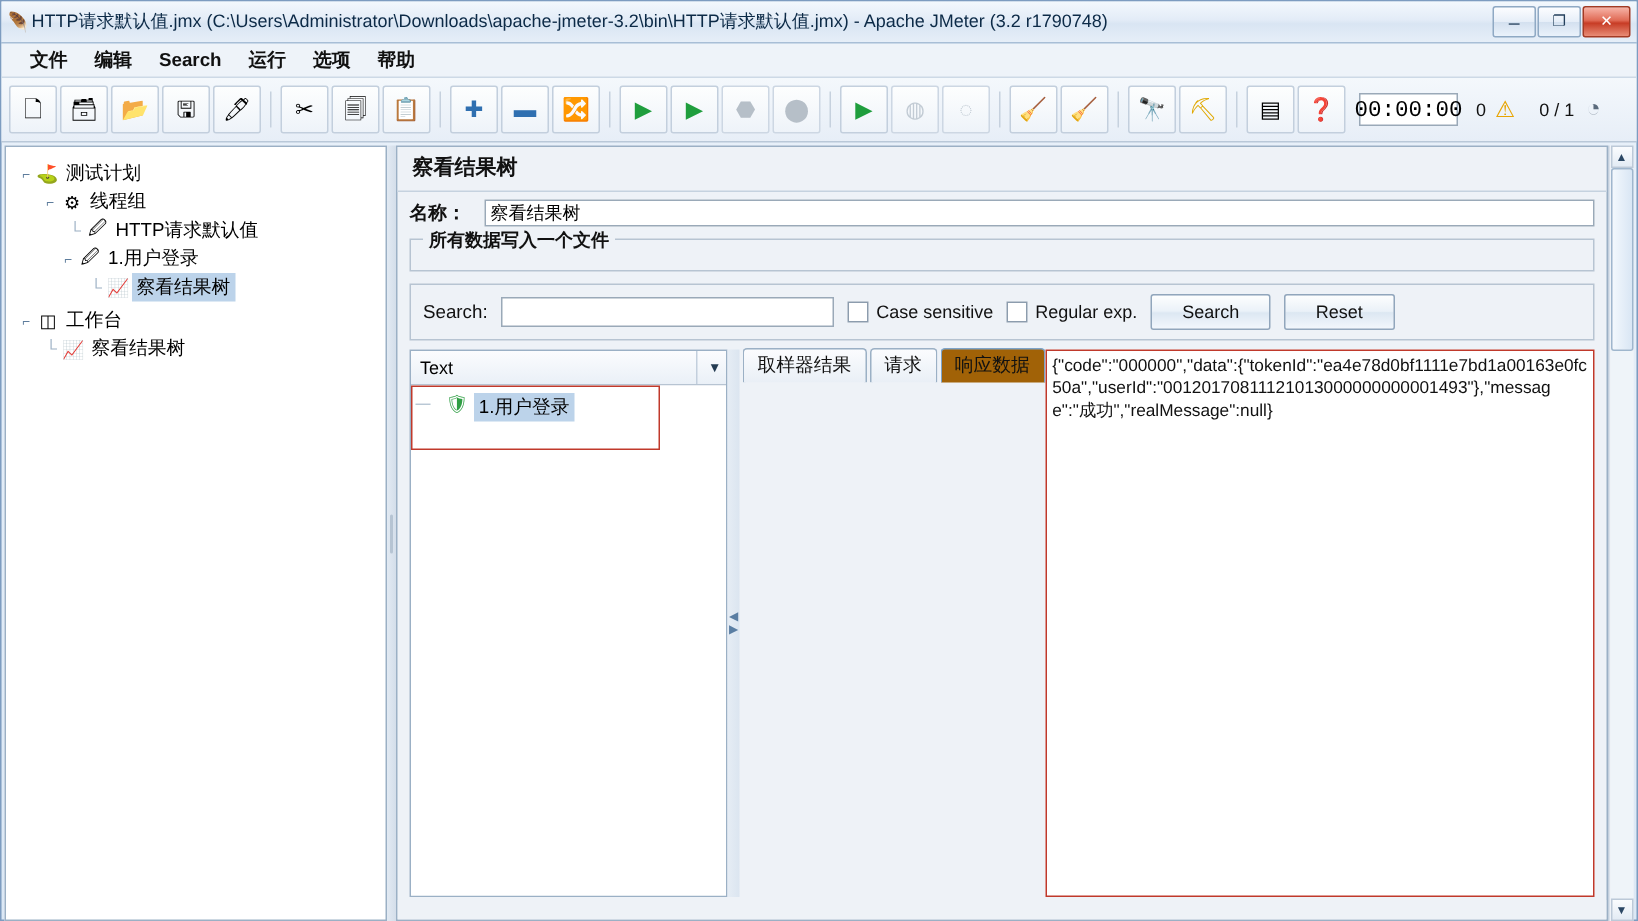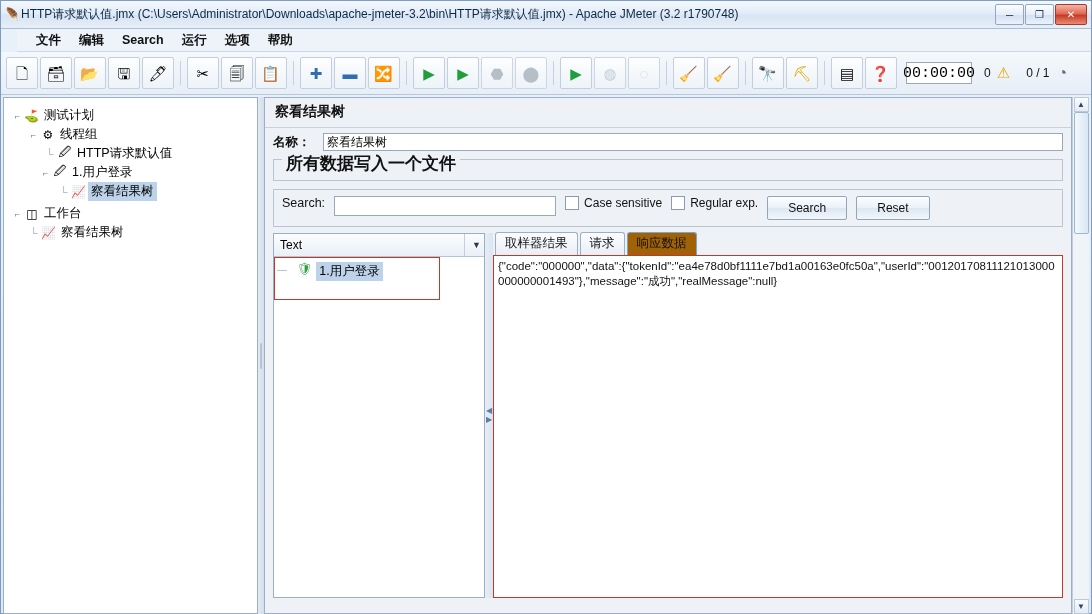--- a/index.html
+++ b/index.html
@@ -30,21 +30,21 @@
     background:linear-gradient(180deg,#fcfdff 0%,#e6eef8 50%,#d3e0ef 51%,#eaf2fb 100%);
     display:flex;align-items:center;justify-content:center;font-size:10px;color:#24405c;
   }
   .tb-btn.close{
     background:linear-gradient(180deg,#f7b4a8 0%,#e06a55 45%,#c73c25 55%,#e88c76 100%);
     border-color:#a33a24;color:#fff;font-weight:bold;width:30px;
   }
   .mini{font-size:13px;line-height:6px;}
   
   .menubar{height:22px;display:flex;align-items:center;padding-left:10px;gap:0;
-           background:#eef3f9;border-bottom:1px solid #cdd9e6;margin-left:16px;}
+           background:#eef3f9;border-bottom:1px solid #cdd9e6;}
   .menu-item{padding:2px 9px;font-size:12.5px;font-weight:bold;color:#111;cursor:default;}
   
   .toolbar{height:38px;display:flex;align-items:center;padding:2px 4px;gap:0;
            background:linear-gradient(180deg,#f4f8fc 0%,#e7eef7 100%);
            border-bottom:1px solid #b9c8d8;}
   .tbtn{
     width:30px;height:30px;margin:0 1px;
     border:1px solid #c3cfdd;border-radius:2px;
     background:linear-gradient(180deg,#fdfefe 0%,#eef3f9 100%);
     display:flex;align-items:center;justify-content:center;
@@ -92,33 +92,33 @@
   .finput{
     flex:1;height:18px;border:1px solid #9aa9b8;background:#fff;
     font-size:12px;padding:0 3px;box-sizing:border-box;display:flex;align-items:center;
   }
   .group{
     margin:6px 8px 0 8px;border:1px solid #b7c4d2;background:#eef2f7;position:relative;
     padding:12px 8px 8px 8px;
   }
   .group-title{
     position:absolute;top:-8px;left:8px;background:#eef2f7;padding:0 4px;
-    font-weight:bold;font-size:17px;color:#111;
+    font-weight:bold;font-size:12px;color:#111;
   }
   .row{display:flex;align-items:center;gap:7px;}
   .btn{
     border:1px solid #91a6bc;border-radius:2px;
     background:linear-gradient(180deg,#fdfefe 0%,#eaf1f8 48%,#dce7f2 52%,#f2f7fc 100%);
     font-size:12px;padding:3px 10px;color:#111;white-space:nowrap;
   }
   .cb{width:12px;height:12px;border:1px solid #8c9cad;background:#fff;display:inline-block;}
   .cb-wrap{display:flex;align-items:center;gap:5px;font-size:12px;color:#111;font-weight:bold;}
   .searchbar{
     margin:8px 8px 0 8px;border:1px solid #b7c4d2;background:#eef2f7;padding:6px 8px;
-    display:flex;align-items:flex-start;gap:9px;
+    display:flex;align-items:center;gap:9px;
   }
   .resultsplit{flex:1;display:flex;margin:6px 8px 2px 8px;min-height:0;}
   .leftres{
     width:212px;border:1px solid #9bb0c5;background:#fff;display:flex;flex-direction:column;
     box-sizing:border-box;
   }
   .combo{
     height:22px;border-bottom:1px solid #b7c4d2;display:flex;align-items:center;
     background:linear-gradient(180deg,#fbfcfe,#eaf0f7);padding:0 3px 0 6px;font-size:12px;gap:30px;
   }
@@ -127,21 +127,21 @@
   .restree{flex:1;position:relative;background:#fff;}
   .resitem{
     position:absolute;left:0;top:0;width:166px;height:43px;border:1px solid #c0392b;
     display:flex;align-items:flex-start;padding:4px 0 0 2px;box-sizing:border-box;
   }
   .okico{color:#2f9e44;font-size:12px;margin:0 4px 0 10px;}
   .ressel{background:#bcd3ea;padding:1px 3px;font-size:12.5px;}
   .midsplit{width:8px;background:linear-gradient(90deg,#e6edf5,#dbe5f0);
             display:flex;align-items:center;justify-content:center;flex-direction:column;gap:3px;}
   .midsplit i{font-size:8px;color:#5a7ea3;line-height:6px;}
-  .rightres{flex:1;display:flex;flex-direction:column;min-width:0;}
+  .rightres{flex:1;display:flex;flex-direction:row;min-width:0;}
   .tabs{display:flex;align-items:flex-end;height:22px;gap:2px;padding-left:2px;}
   .tab{
     border:1px solid #9bb0c5;border-bottom:none;border-radius:3px 3px 0 0;
     padding:2px 9px 3px 9px;font-size:12.5px;background:linear-gradient(180deg,#fbfcfe,#e9eff6);
     color:#111;
   }
   .tab.active{background:#a16207;border-color:#7ea4c9;font-weight:normal;}
   .respbox{
     flex:1;border:1px solid #c0392b;background:#fff;padding:3px 4px;
     font-size:11.5px;line-height:15px;overflow:hidden;word-break:break-all;color:#111;

